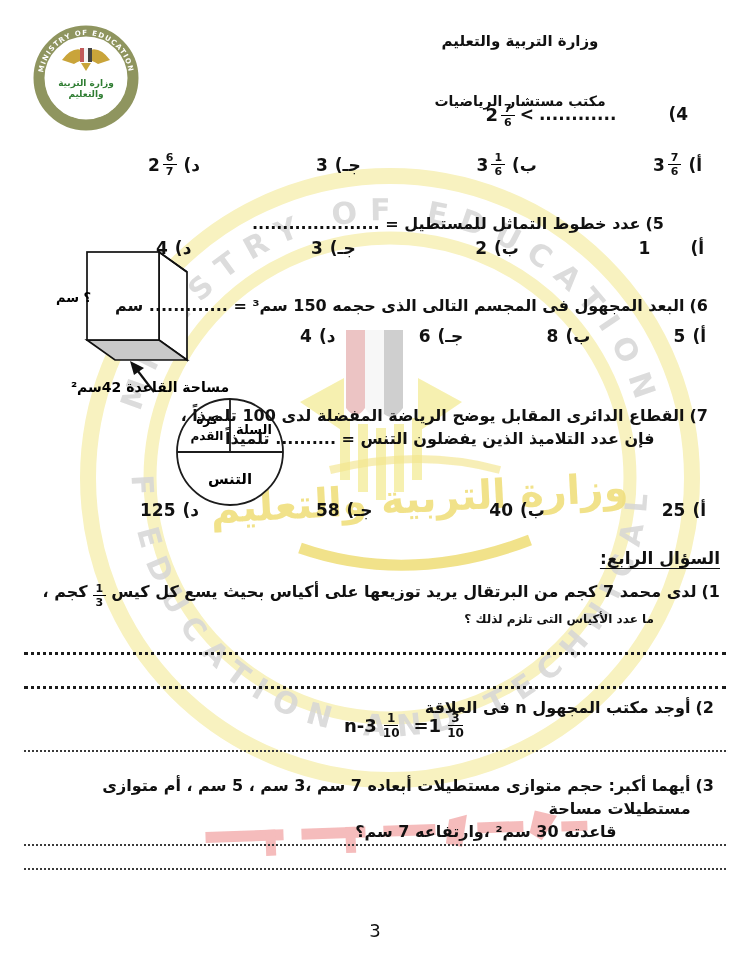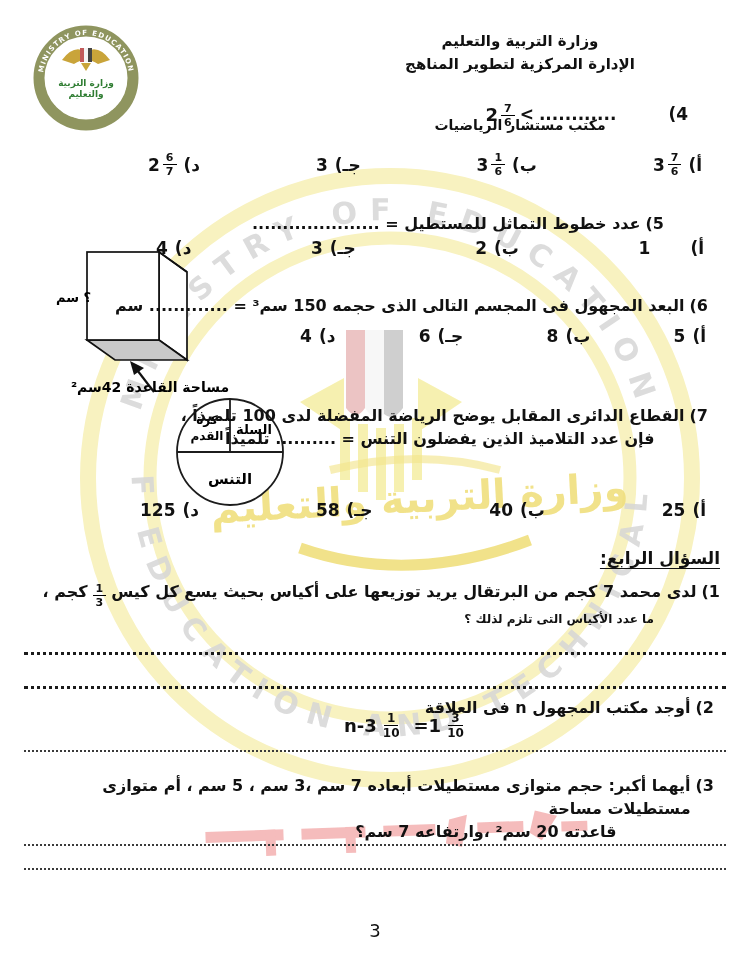--- a/index.html
+++ b/index.html
@@ -102,21 +102,20 @@
         <rect x="56" y="28" width="4" height="14" fill="#f4f4f4"></rect>
         <rect x="60" y="28" width="4" height="14" fill="#444444"></rect>
         <polygon points="53,43 63,43 58,51" fill="#c9a43a"></polygon>
       </g>
       <text x="58" y="66" text-anchor="middle" font-size="9" fill="#2f7d32" font-weight="700">وزارة التربية</text>
       <text x="58" y="77" text-anchor="middle" font-size="9" fill="#2f7d32" font-weight="700">والتعليم</text>
     </svg>
 
     <div class="header">
       <div>وزارة التربية والتعليم</div>
-      <div>الإدارة المركزية لتطوير المناهج</div>
       <div class="h3">مكتب مستشار الرياضيات</div>
     </div>
 
     <div class="qline" style="top:102px;right:62px;font-size:17px">
       <span class="qnum">(4</span>
       <span style="width:42px"></span>
       <span class="ltr">............</span>
       <span class="ltr">&lt;</span>
       <span class="mixed">
         <span style="font-size:18px">2</span>
@@ -296,21 +295,21 @@
           <span class="fden">10</span>
         </span>
     </div>
 
     <div class="dotline light" style="top:750px"></div>
 
     <div class="qline" style="top:774px;right:36px;left:36px">
       <span class="qnum">(3</span>
       <div>
         <div class="rtl">أيهما أكبر: حجم متوازى مستطيلات أبعاده  7 سم ،3 سم ،  5 سم ، أم متوازى مستطيلات مساحة</div>
-        <div class="rtl" style="padding-right:74px">قاعدته 20 سم² ،وارتفاعه  7 سم؟</div>
+        <div class="rtl" style="padding-right:74px">قاعدته 30 سم² ،وارتفاعه  7 سم؟</div>
       </div>
     </div>
 
     <div class="dotline light" style="top:844px"></div>
     <div class="dotline light" style="top:868px"></div>
 
     <div class="pagenum">3</div>
 
   </div>
 </div>

